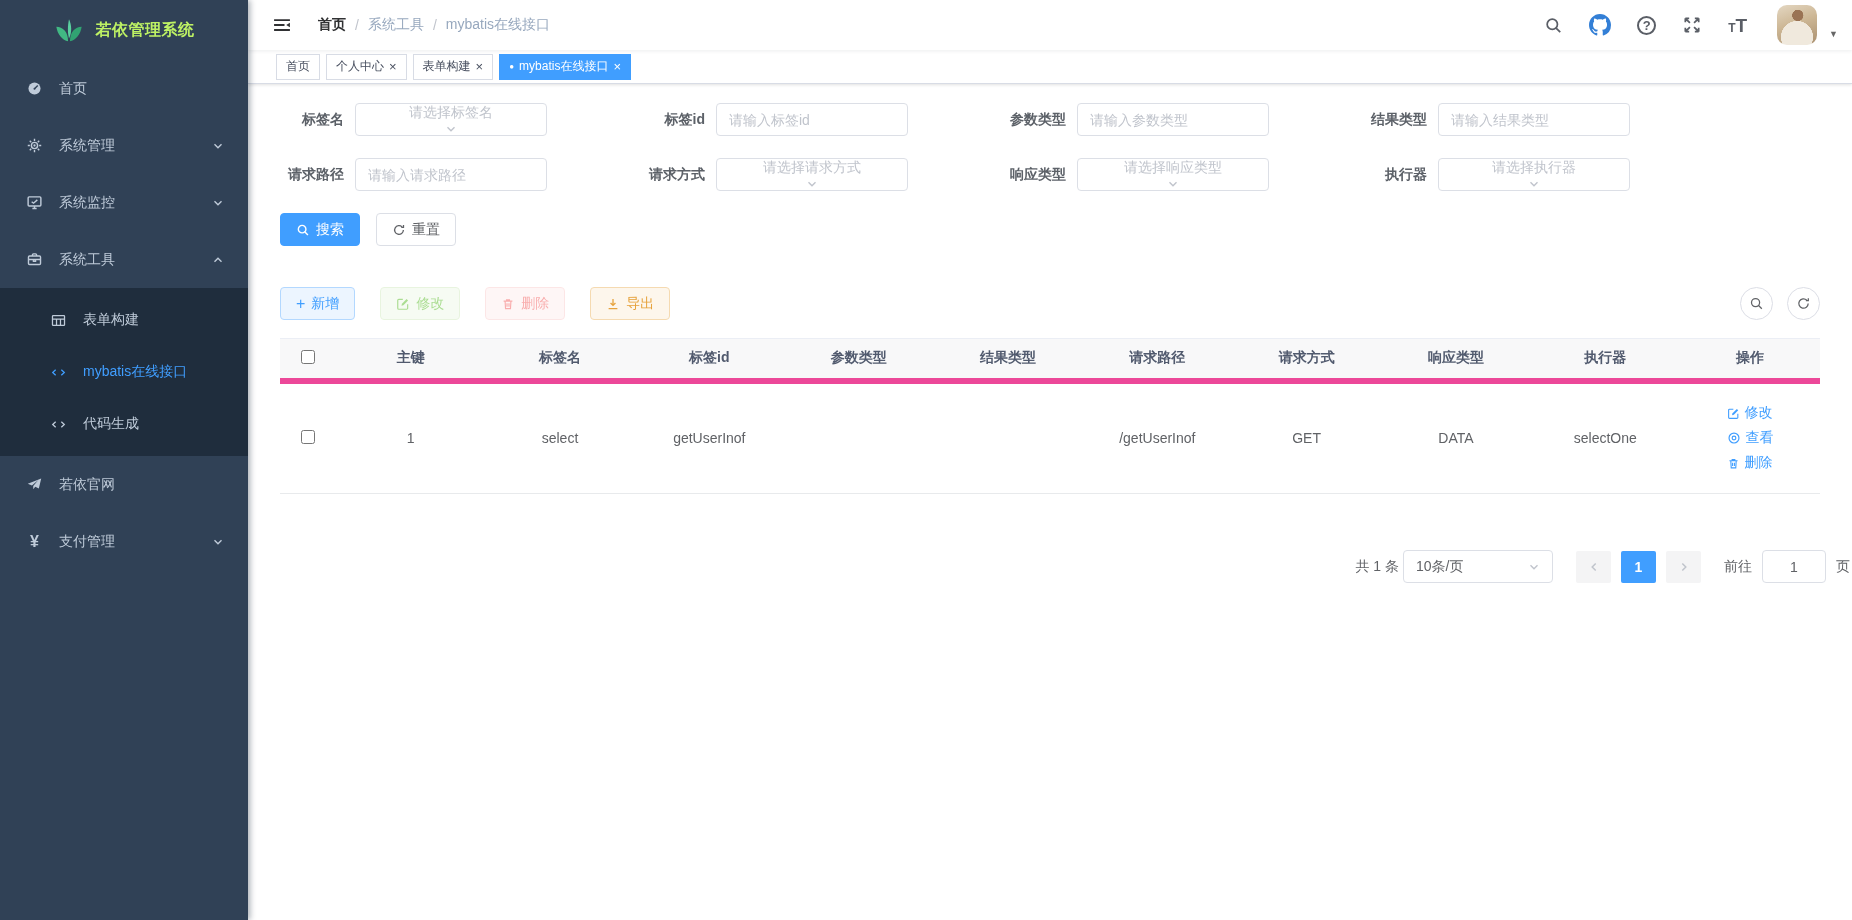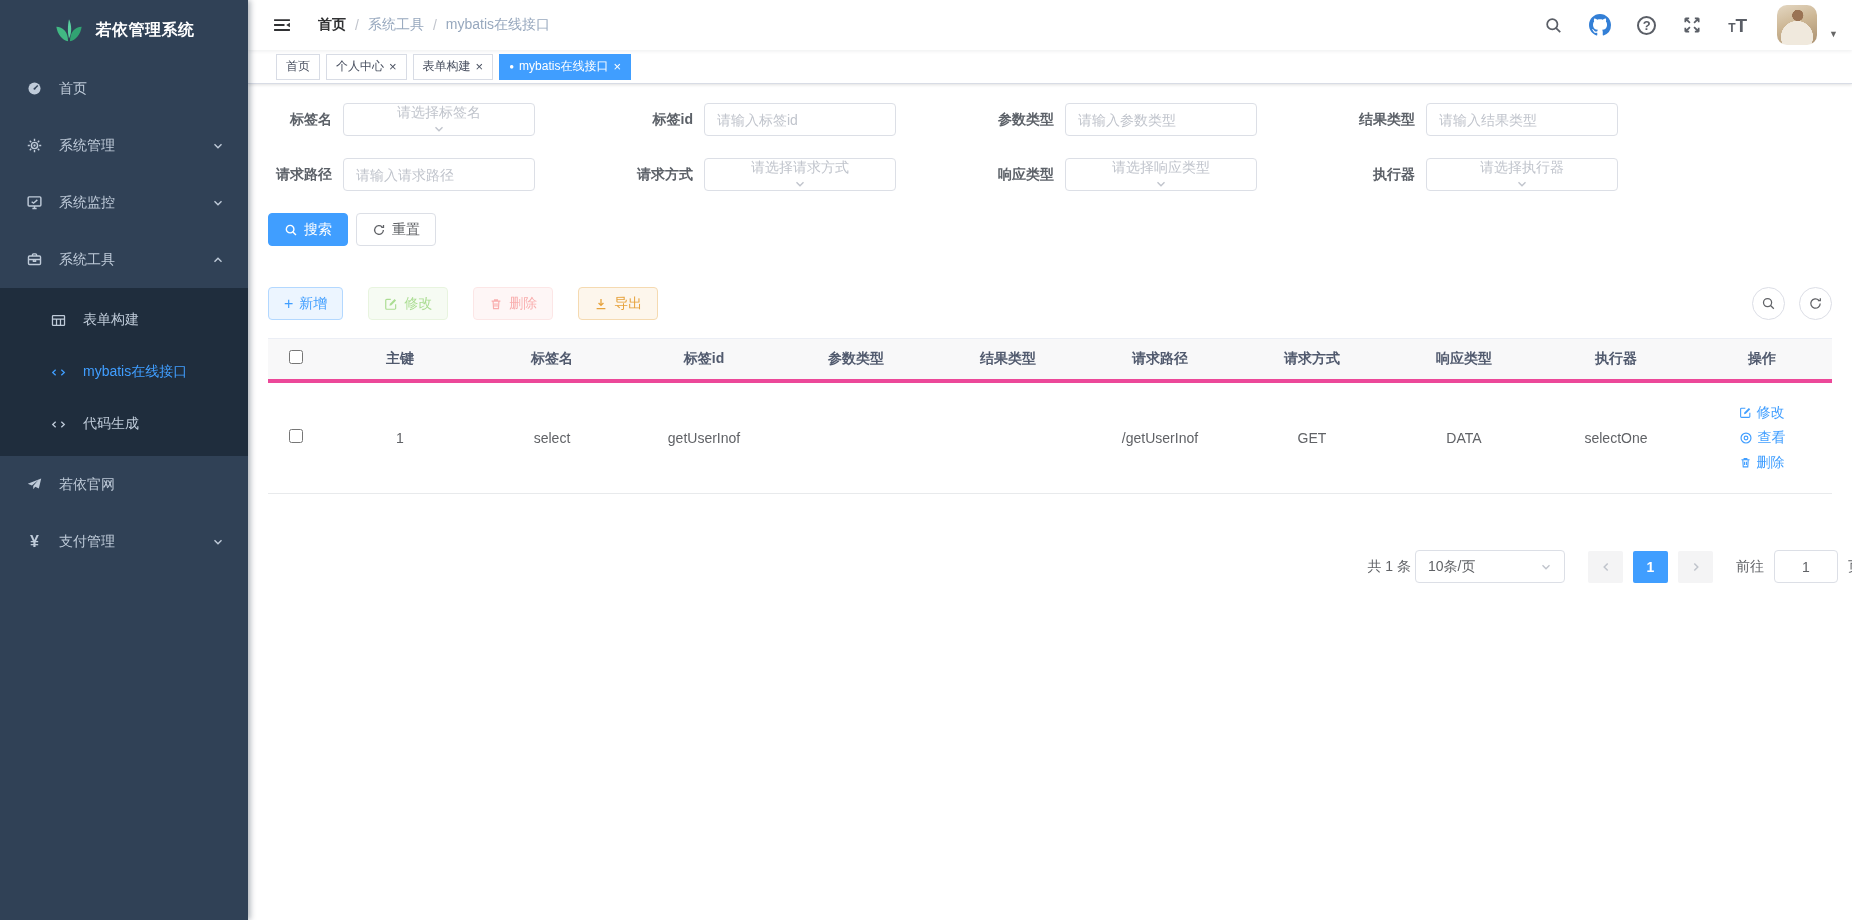--- a/index.html
+++ b/index.html
@@ -4,21 +4,21 @@
 <style>
   * { margin:0; padding:0; box-sizing:border-box; }
   html,body { width:1852px; height:920px; overflow:hidden; background:#fff;
     font-family:"Liberation Sans","DejaVu Sans",sans-serif; }
   .app { display:flex; width:1852px; height:920px; }
 
   
   .sidebar { width:248px; min-width:248px; height:920px; background:#304156; color:#bfcbd9;
     box-shadow:2px 0 6px rgba(0,21,41,.35); z-index:5; }
   .logo { height:60px; display:flex; align-items:center; justify-content:center; gap:12px; }
-  .logo-title { color:#ffffff; font-size:16px; font-weight:700; letter-spacing:.5px; }
+  .logo-title { color:#bef264; font-size:16px; font-weight:700; letter-spacing:.5px; }
   .menu-item { height:57px; display:flex; align-items:center; gap:16px; padding-left:26px;
     font-size:14px; cursor:pointer; }
   .menu-item .mi-label { flex:0 0 auto; }
   .menu-item .chev { margin-left:auto; margin-right:24px; display:flex; }
   .submenu { background:#1f2d3d; padding:6px 0; }
   .submenu .menu-item { height:52px; padding-left:50px; }
   .submenu .menu-item.active { color:#409eff; }
   .icon16 { width:17px; height:17px; flex:0 0 auto; }
   .yen-glyph { font-size:16px; font-weight:700; width:17px; text-align:center; }
 
@@ -48,52 +48,52 @@
   .tags-view { height:34px; background:#fff; border-bottom:1px solid #d8dce5;
     box-shadow:0 1px 3px rgba(0,0,0,.12); display:flex; align-items:center;
     padding-left:28px; gap:6px; position:relative; z-index:3; }
   .tag { height:26px; display:inline-flex; align-items:center; gap:5px; padding:0 9px;
     border:1px solid #d8dce5; background:#fff; color:#495060; font-size:12px; cursor:pointer; }
   .tag .tag-close { font-size:13px; line-height:1; }
   .tag.active { background:#409eff; border-color:#409eff; color:#fff; }
   .tag .dot { font-size:8px; line-height:1; }
 
   
-  .content { flex:1; background:#fff; padding:19px 20px 0; }
+  .content { flex:1; background:#fff; padding:19px 32px 0; }
 
   .filter-row { display:flex; margin-bottom:22px; }
   .f-item { display:flex; align-items:center; margin-right:94px; }
   .f-item:last-child { margin-right:0; }
   .f-label { min-width:64px; text-align:right; margin-right:11px; font-size:14px;
     font-weight:700; color:#5c6168; white-space:nowrap; }
   .f-control { width:192px; height:33px; border:1px solid #dcdfe6; border-radius:4px;
     font-size:14px; color:#606266; padding:0 12px; background:#fff; }
   input.f-control::placeholder { color:#c0c4cc; }
   .f-select { display:flex; align-items:center; justify-content:space-between; cursor:pointer;flex-direction:column; }
   .f-select .ph { color:#c0c4cc; }
 
-  .actions { display:flex; gap:8px; }
+  .actions { display:flex; gap:16px; }
   .btn { height:33px; padding:0 15px; border-radius:4px; font-size:14px; display:inline-flex;
     align-items:center; gap:6px; border:1px solid transparent; cursor:pointer; background:#fff; }
   .btn-primary { background:#409eff; border-color:#409eff; color:#fff; }
   .btn-default { border-color:#dcdfe6; color:#606266; }
 
   .toolbar { margin-top:41px; display:flex; gap:25px; align-items:center; }
   .btn-plain-blue   { background:#ecf5ff; border-color:#b3d8ff; color:#409eff; }
   .btn-plain-green  { background:#f0f9eb; border-color:#d6ecc5; color:#67c23a; opacity:.55; }
   .btn-plain-red    { background:#fef0f0; border-color:#fbd3d3; color:#f56c6c; opacity:.55; }
   .btn-plain-orange { background:#fdf6ec; border-color:#f5dab1; color:#e6a23c; }
   .plus-glyph { font-size:16px; line-height:1; }
   .tool-circles { margin-left:auto; display:flex; gap:14px; }
   .circle-btn { width:33px; height:33px; border-radius:50%; border:1px solid #dcdee6;
     background:#fff; color:#606266; display:flex; align-items:center; justify-content:center; cursor:pointer; }
 
   .data-table { width:100%; margin-top:18px; border-collapse:collapse; table-layout:fixed; font-size:14px; }
   .data-table th { background:#f8f8f9; color:#515a6e; font-weight:700; height:42px;
-    border-top:1px solid #ebeef5; border-bottom:4px solid #ec4899; text-align:center; }
+    border-top:1px solid #ebeef5; border-bottom:6px solid #ec4899; text-align:center; }
   .data-table td { height:113px; color:#606266; text-align:center; vertical-align:middle;
     border-bottom:1px solid #e8eaec; }
   .cbx { width:14px; height:14px; accent-color:#409eff; }
   .ops { display:inline-flex; flex-direction:column; align-items:flex-start; gap:7px; }
   .op-link { color:#409eff; display:inline-flex; align-items:center; gap:5px; cursor:pointer; font-size:14px; }
 
   .pagination { display:flex; align-items:center; justify-content:flex-end; margin-top:56px;
     margin-right:-30px; font-size:14px; color:#606266; white-space:nowrap; }
   .pg-total { margin-right:4px; }
   .pg-size { width:150px; height:33px; border:1px solid #dcdfe6; border-radius:4px;

